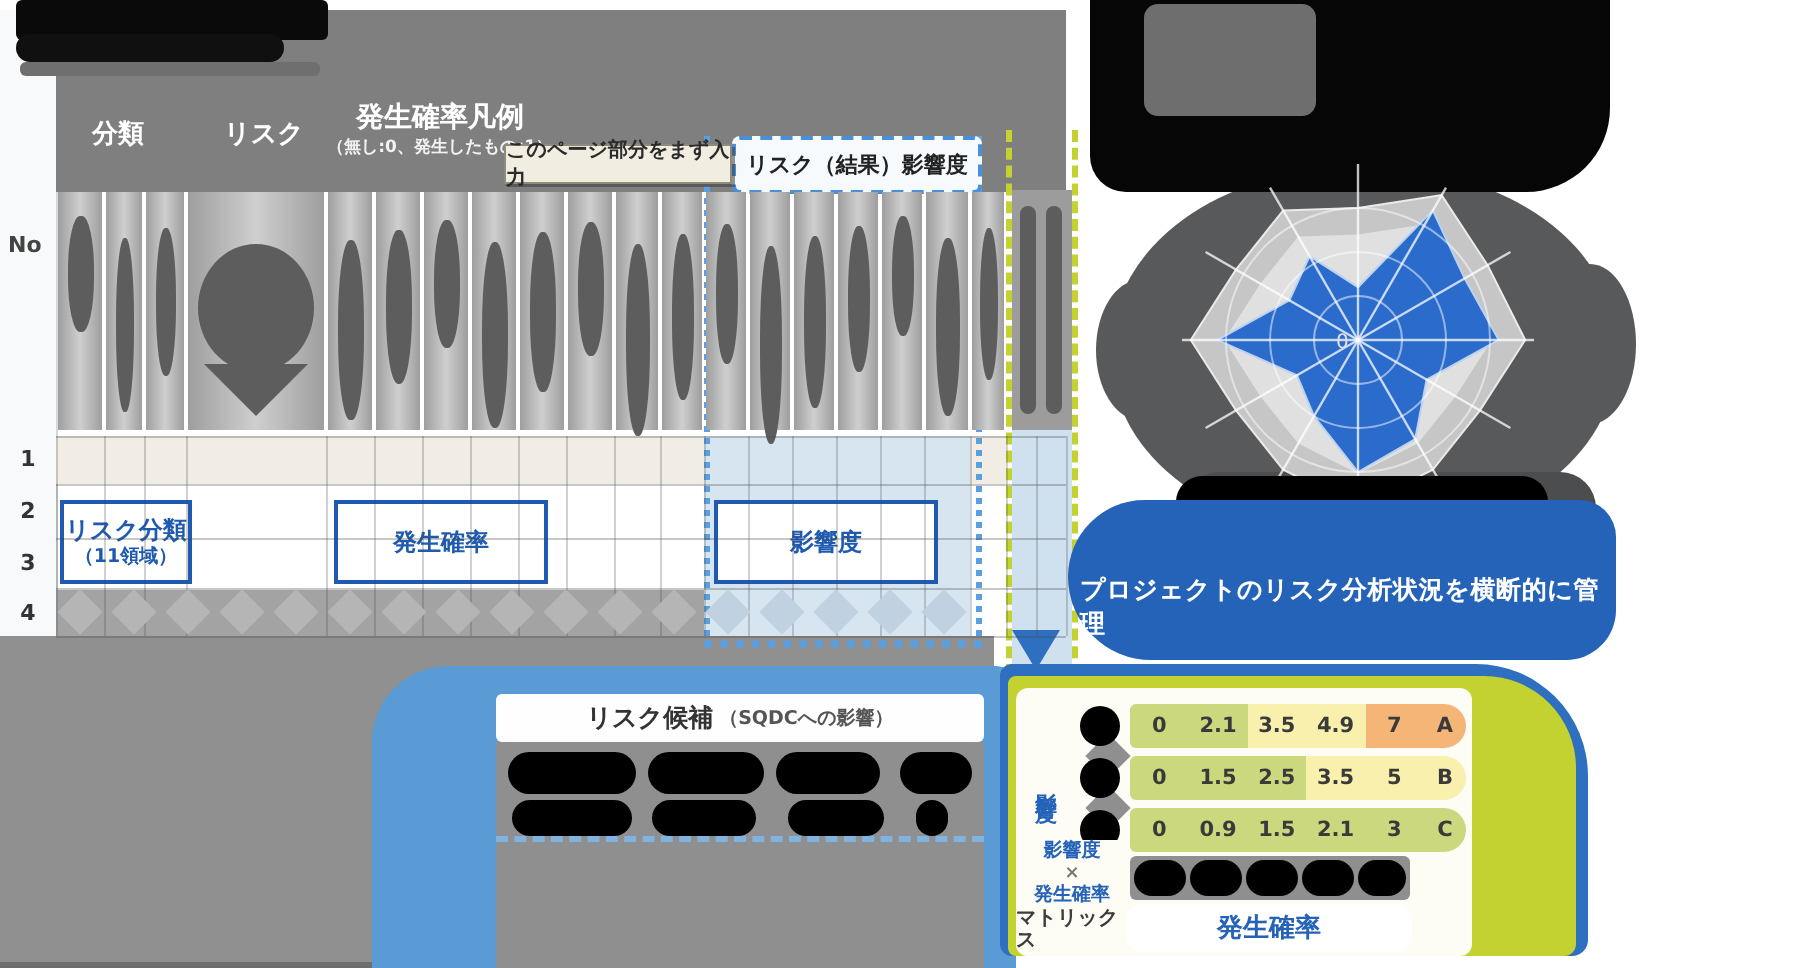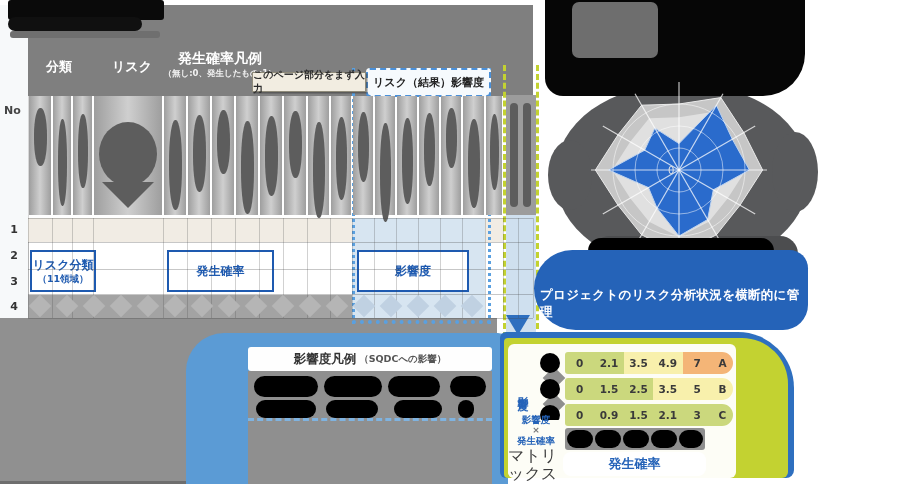--- a/index.html
+++ b/index.html
@@ -10,21 +10,21 @@
   .abs{position:absolute;}
   .txt{color:#fff;font-weight:bold;}
   
   .no-col{left:0;top:5px;width:28px;height:313px;background:#f7f9fa;border-right:1px solid #d8d8d8;}
   .header-band{left:28px;top:5px;width:505px;height:91px;background:#7f7f7f;}
   .hdr-cat{left:36px;top:58px;width:46px;text-align:center;font-size:13px;}
   .hdr-risk{left:104px;top:58px;width:56px;text-align:center;font-size:13px;}
   .hdr-prob{left:165px;top:50px;width:110px;text-align:center;font-size:14px;}
   .hdr-prob-note{left:160px;top:68px;width:120px;text-align:center;font-size:8.5px;font-weight:bold;color:#f2f2f2;}
   .hdr-analysis{left:318px;top:44px;width:190px;text-align:center;font-size:14.5px;}
-  .no-label{left:4px;top:104px;width:22px;font-size:11px;color:#444;font-weight:bold;}
+  .no-label{left:4px;top:116px;width:22px;font-size:11px;color:#444;font-weight:bold;}
   
   .tooltip{left:252px;top:72px;width:112px;height:18px;background:#f2ede1;border:1px solid #8f8b7a;
            box-shadow:1.5px 1.5px 0 rgba(60,60,60,.55);display:flex;align-items:center;justify-content:center;
            font-size:10px;font-weight:bold;color:#2b2b2b;}
   .impact-hdr{left:366px;top:68px;width:121px;height:25px;background:#f6fafd;border:2px dashed #4a90d9;border-radius:4px;
               display:flex;align-items:center;justify-content:center;font-size:11px;font-weight:bold;color:#222;}
   
   .row1-beige-a{left:28px;top:218px;width:324px;height:24px;background:#f1ece4;}
   .row1-beige-b{left:485px;top:218px;width:18px;height:24px;background:#f1ece4;}
   .impact-rows-bg{left:352px;top:218px;width:133px;height:100px;background:#d7e5f1;}
@@ -86,21 +86,21 @@
   .mx-bar{position:absolute;left:25px;right:2px;top:0;height:22px;display:flex;border-radius:3px 11px 11px 3px;overflow:hidden;}
   .mx-cell{flex:1;display:flex;align-items:center;justify-content:center;font-size:10.5px;font-weight:bold;color:#3a3a3a;}
   .mx-cell.letter{flex:.72;}
   .c-g{background:#cbd87d;}
   .c-y{background:#f8f0ac;}
   .c-o{background:#f4b577;}
   .mx-caption{left:508px;top:420px;width:56px;height:58px;background:#fdfdf6;display:flex;flex-direction:column;
               align-items:center;justify-content:center;line-height:1.15;border-radius:0 0 0 6px;}
   .cap-blue{color:#2563b8;font-size:9.5px;font-weight:bold;}
   .cap-x{color:#777;font-size:9px;font-weight:bold;}
-  .cap-dark{color:#3d3d3d;font-size:16px;font-weight:normal;}
+  .cap-dark{color:#3d3d3d;font-size:10px;font-weight:bold;}
   #prob-redacted{left:565px;top:428px;width:140px;height:22px;background:#8f8f8f;border-radius:3px;}
   .prob-banner{left:563px;top:452px;width:143px;height:24px;background:#fff;border-radius:8px;
                display:flex;align-items:center;justify-content:center;color:#2563b8;font-weight:bold;font-size:13px;}
 </style>
 </head>
 <body>
 
 <div id="stage">
 
   <div class="abs no-col"></div>
@@ -146,21 +146,21 @@
   </div>
   <div class="abs bluebox bb3">
     <span class="bb-title">発生確率</span>
   </div>
   <div class="abs bluebox bb5">
     <span class="bb-title">影響度</span>
   </div>
 
   <div class="abs legend-panel"></div>
   <div class="abs legend-banner">
-    <span class="legend-title">影響度凡例</span>
+    <span class="legend-title">リスク候補</span>
     <span class="legend-sub">（SQDCへの影響）</span>
   </div>
   <div class="abs" id="legend-content">
       <div style="position: absolute; left: 6px; top: 5px; width: 64px; height: 21px; background: rgb(0, 0, 0); border-radius: 11px;"></div>
       <div style="position: absolute; left: 76px; top: 5px; width: 58px; height: 21px; background: rgb(0, 0, 0); border-radius: 11px;"></div>
       <div style="position: absolute; left: 140px; top: 5px; width: 52px; height: 21px; background: rgb(0, 0, 0); border-radius: 11px;"></div>
       <div style="position: absolute; left: 202px; top: 5px; width: 36px; height: 21px; background: rgb(0, 0, 0); border-radius: 11px;"></div>
       <div style="position: absolute; left: 8px; top: 29px; width: 60px; height: 18px; background: rgb(0, 0, 0); border-radius: 9px;"></div>
       <div style="position: absolute; left: 78px; top: 29px; width: 52px; height: 18px; background: rgb(0, 0, 0); border-radius: 9px;"></div>
       <div style="position: absolute; left: 146px; top: 29px; width: 48px; height: 18px; background: rgb(0, 0, 0); border-radius: 9px;"></div>

